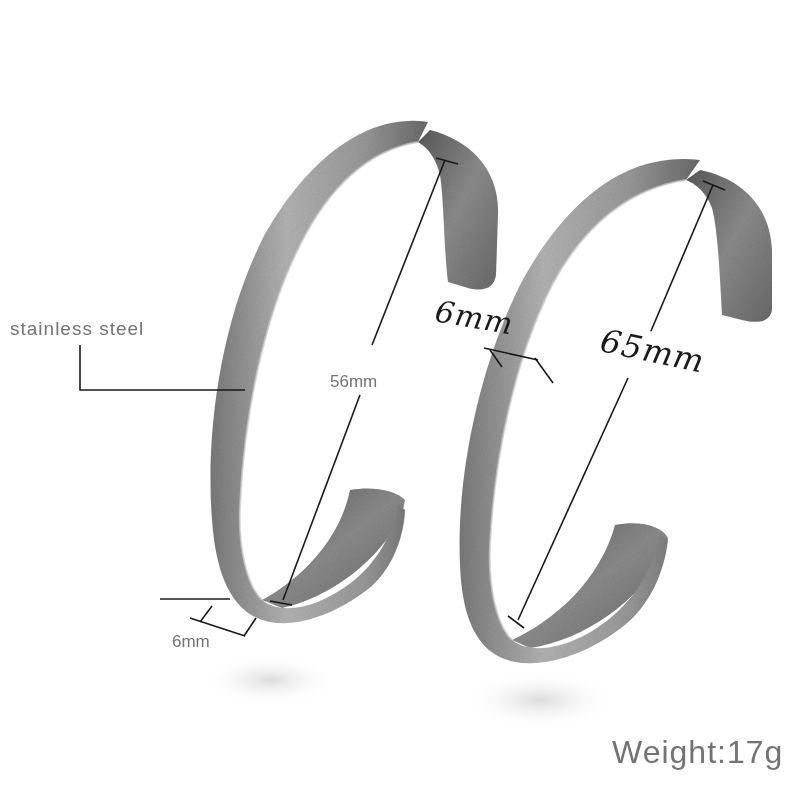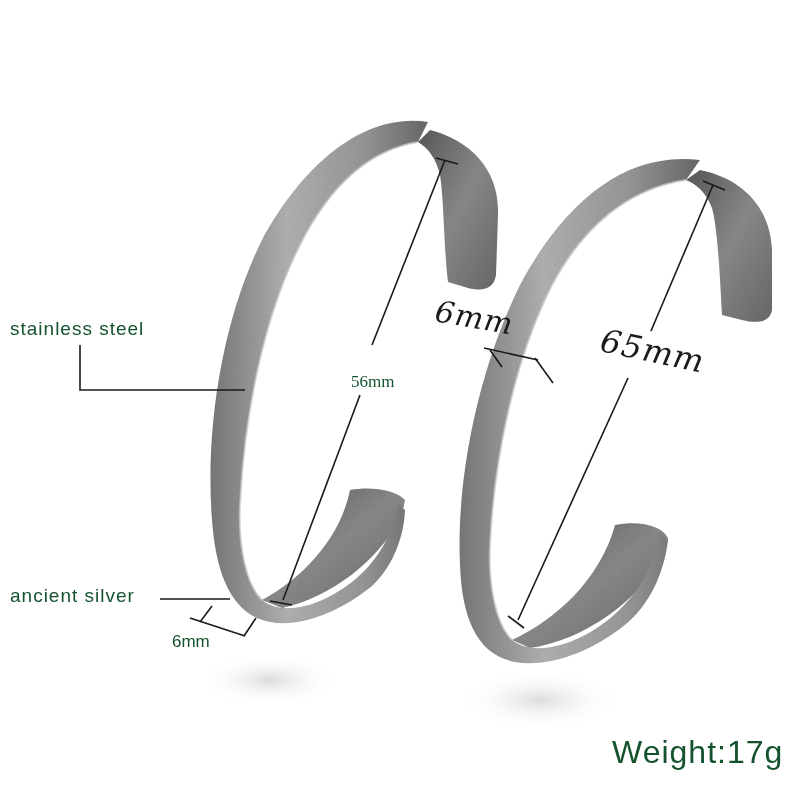--- a/index.html
+++ b/index.html
@@ -1,18 +1,18 @@
 <!DOCTYPE html>
 <html><head>
 <meta charset="utf-8">
 <style>
   html, body { margin: 0; padding: 0; background: #ffffff; }
   #stage { position: relative; width: 800px; height: 800px; background: #ffffff; overflow: hidden; }
   svg { position: absolute; left: 0; top: 0; }
-  .label { position: absolute; font-family: "Liberation Sans", sans-serif; color: #14532d; white-space: nowrap; }
+  .label { position: absolute; font-family: "Liberation Sans", sans-serif; color: #737373; white-space: nowrap; }
   .script { position: absolute; font-family: "DejaVu Serif", serif; font-style: italic; color: #1a1a1a; white-space: nowrap; letter-spacing: 1px; }
 </style>
 </head>
 <body>
 
 <div id="stage">
   <svg width="800" height="800" viewBox="0 0 800 800">
     <defs>
       <linearGradient id="metalA" x1="0" y1="0" x2="1" y2="0">
         <stop offset="0" stop-color="#7a7a7a"></stop>
@@ -84,19 +84,18 @@
       <line x1="535" y1="358" x2="553" y2="383"></line>
 
       <line x1="713" y1="185" x2="648" y2="338"></line>
       <line x1="628" y1="378" x2="518" y2="620"></line>
       <line x1="703" y1="181" x2="725" y2="190"></line>
       <line x1="508" y1="616" x2="524" y2="628"></line>
     </g>
   </svg>
 
   <div class="label" style="left:10px; top:318px; font-size:19px; letter-spacing:1px;">stainless steel</div>
-  <div class="label" style="left:10px; top:585px; font-size:19px; letter-spacing:1px;">ancient silver</div>
   <div class="label" style="left:172px; top:632px; font-size:17px;">6mm</div>
-  <div class="label" style="left:349px; top:372px; font-size:17px; background:#fff; padding:0 2px;font-family:Liberation Serif, serif;">56mm</div>
+  <div class="label" style="left:328px; top:372px; font-size:17px; background:#fff; padding:0 2px;">56mm</div>
   <div class="script" style="left:435px; top:300px; font-size:30px; transform:rotate(10deg);">6mm</div>
   <div class="script" style="left:598px; top:332px; font-size:32px; transform:rotate(12deg); background:#fff; padding:0 2px;">65mm</div>
   <div class="label" style="left:612px; top:734px; font-size:32px; letter-spacing:1px;">Weight:17g</div>
 </div>
 
 </body></html>

